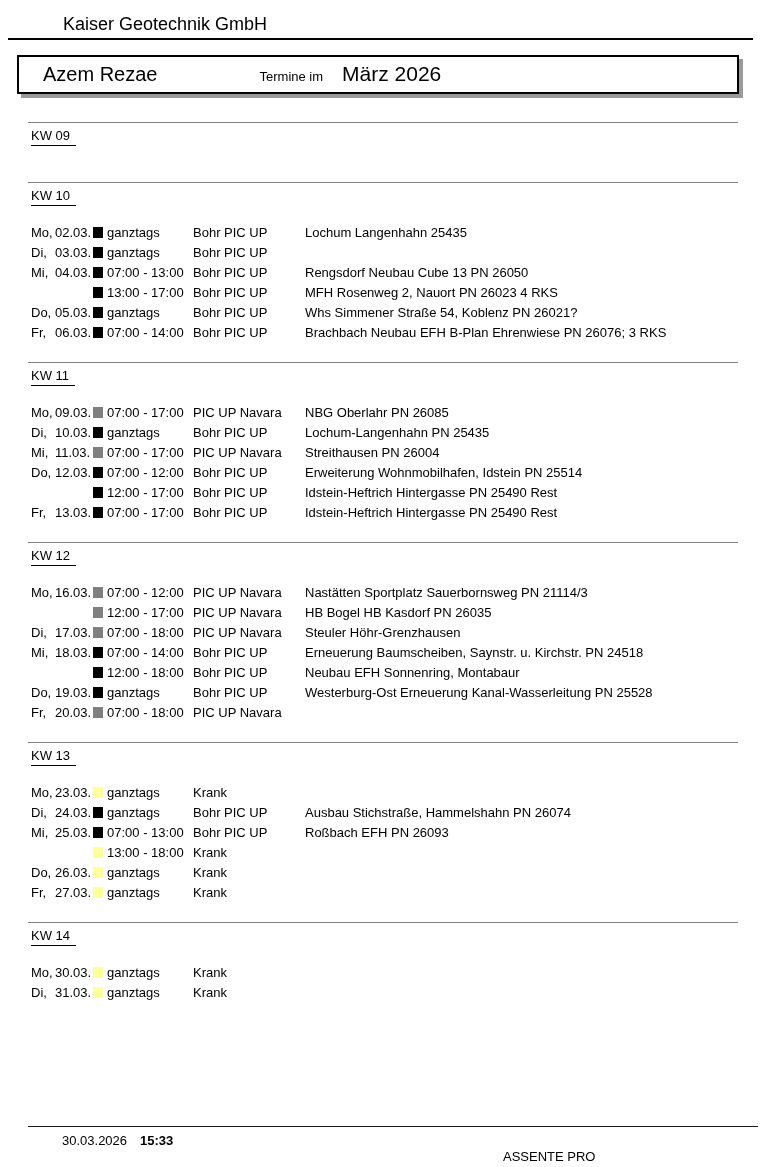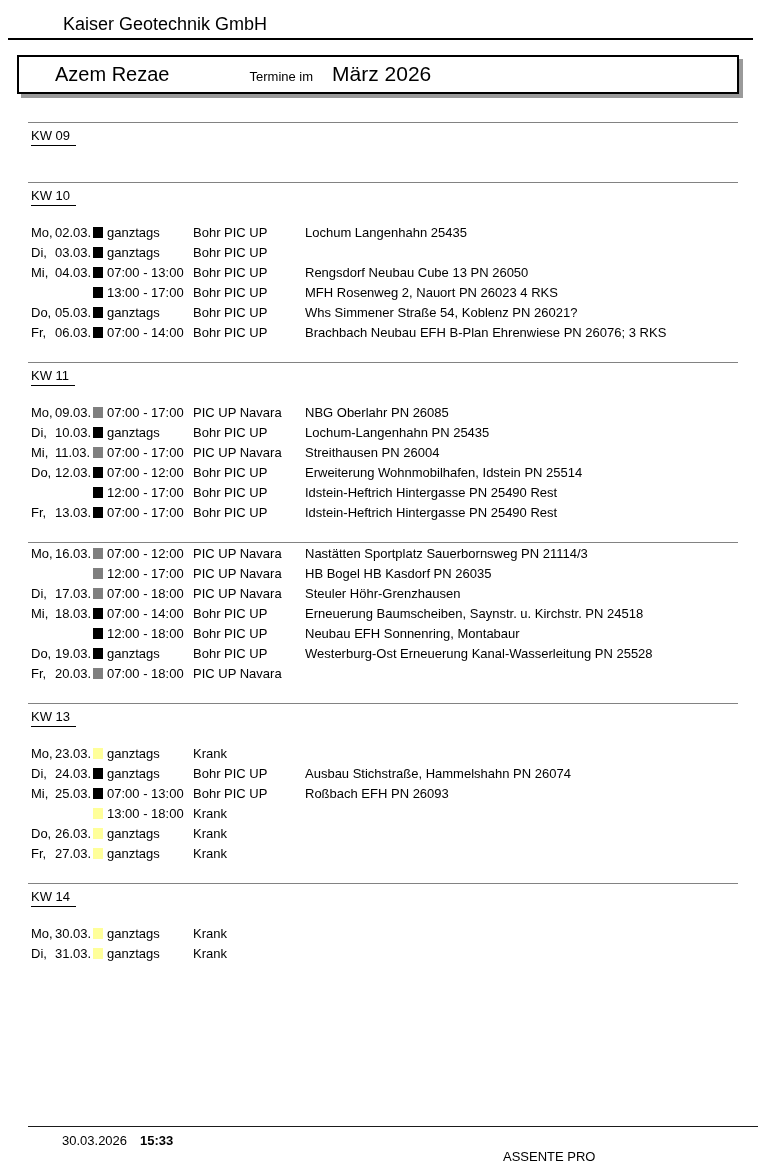--- a/index.html
+++ b/index.html
@@ -7,22 +7,22 @@
   .page{position:relative;width:780px;height:1167px;background:#fff;overflow:hidden;}
 
   
   .company{position:absolute;left:63px;top:14px;font-size:18px;}
   .header-rule{position:absolute;left:8px;top:38px;width:745px;height:2px;background:#000;}
 
   
   .titlebox{position:absolute;left:17px;top:55px;width:718px;height:35px;
             border:2px solid #000;background:#fff;box-shadow:4px 4px 0 #9a9a9a;
             display:flex;align-items:baseline;}
-  .person{margin-left:36px;font-size:20px;line-height:35px;white-space:nowrap;}
-  .title-prefix{margin-left:80px;font-size:13px;white-space:nowrap;text-align:right;}
+  .person{margin-left:24px;font-size:20px;line-height:35px;white-space:nowrap;}
+  .title-prefix{margin-left:102px;font-size:13px;white-space:nowrap;text-align:right;}
   .title-month{margin-left:19px;font-size:21px;white-space:nowrap;}
 
   
   .weeks{position:absolute;left:0;top:122px;width:780px;}
   .week{margin:0;}
   .week-line{height:1px;background:#828282;margin-left:28px;width:710px;}
   .week-head{height:39px;box-sizing:border-box;padding:5px 11px 0 31px;font-size:13px;}
   .week-label{display:inline-block;border-bottom:1px solid #000;padding:0 6px 2px 0;}
   .week-rows{margin-bottom:20px;}
   .row{display:flex;align-items:center;height:20px;padding-left:31px;font-size:13px;white-space:nowrap;}
@@ -205,20 +205,23 @@
             </span>
     <span class="col-time">07:00 - 17:00</span>
     <span class="col-resource">Bohr PIC UP</span>
     <span class="col-desc">Idstein-Heftrich Hintergasse PN 25490 Rest</span>
   </div>
 </div>
   </section>
 
   <section class="week">
     <div class="week-line"></div>
+    <div class="week-head">
+      <span class="week-label">KW 12</span>
+    </div>
     <div class="week-rows">
   <div class="row">
     <span class="col-day">Mo,</span>
     <span class="col-date">16.03.</span>
     <span class="col-marker">
               <span class="marker" style="background: rgb(127, 127, 127);"></span>
             </span>
     <span class="col-time">07:00 - 12:00</span>
     <span class="col-resource">PIC UP Navara</span>
     <span class="col-desc">Nastätten Sportplatz Sauerbornsweg PN 21114/3</span>

